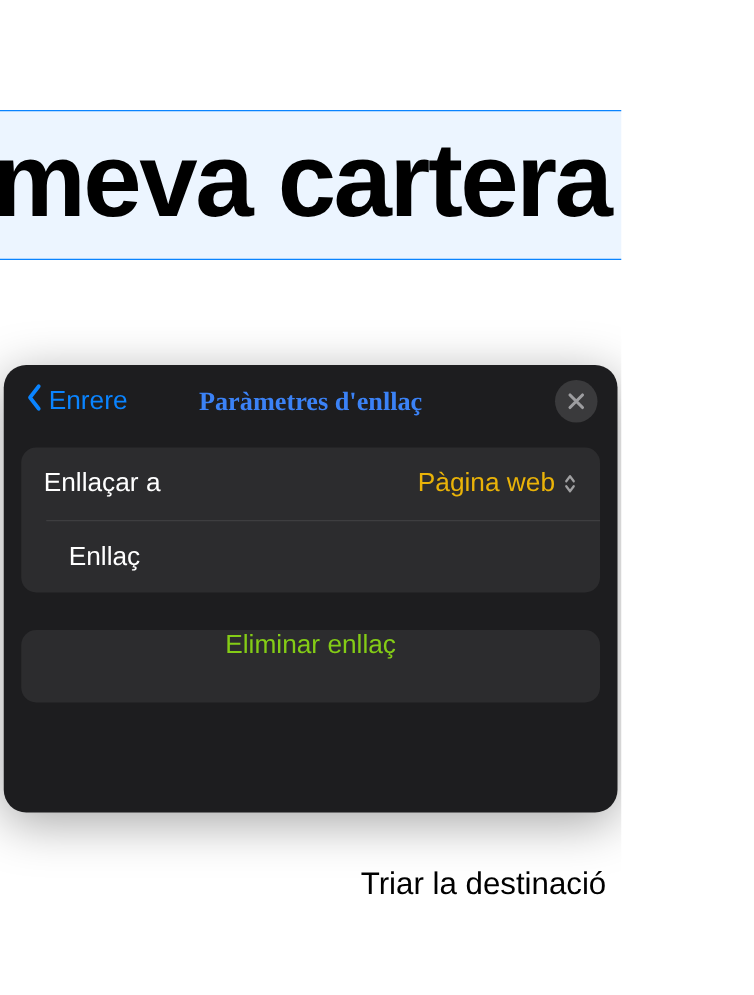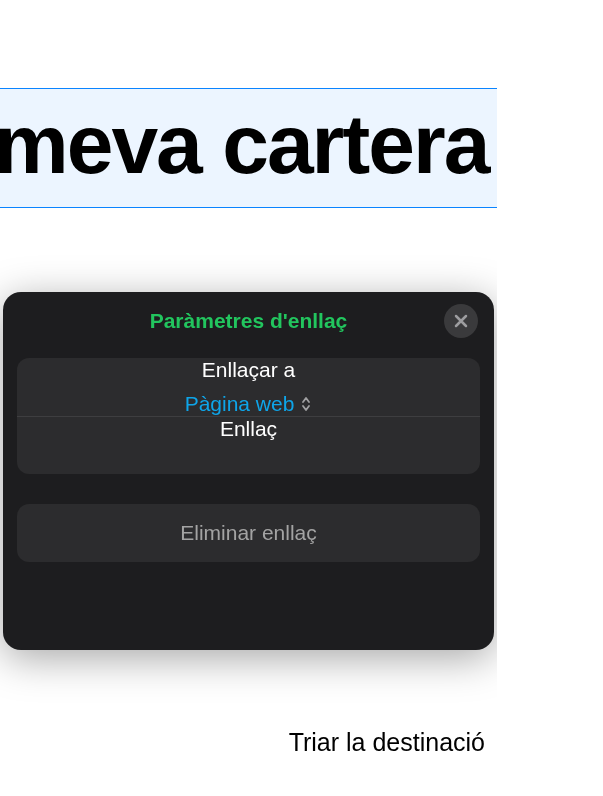--- a/index.html
+++ b/index.html
@@ -90,21 +90,22 @@
     display: flex;
     align-items: center;
     gap: 2px;
     color: #0a84ff;
     font-size: 21px;
   }
   .pop-back svg { width: 18px; height: 24px; }
   .pop-title {
     font-size: 21px;
     font-weight: 600;
-    color: #22c55e;
+    color: #3b82f6;
+    font-family: Liberation Serif, serif;
   }
   .pop-close {
     position: absolute;
     right: 2px; top: 50%;
     transform: translateY(-50%);
     width: 34px; height: 34px;
     border-radius: 50%;
     background: #3a3a3c;
     display: flex; align-items: center; justify-content: center;
   }
@@ -116,53 +117,52 @@
     border-radius: 12px;
     overflow: hidden;
   }
   .field-row {
     height: 58px;
     padding: 0 18px;
     display: flex;
     align-items: center;
     justify-content: space-between;
     font-size: 21px;
-    flex-direction: column;
-  }
-  .field-row + .field-row { border-top: 1px solid #3e3e40; }
+  }
+  .field-row + .field-row { border-top: 1px solid #3e3e40; margin-left: 20px; }
   .field-label { color: #fff; }
-  .field-value { color: #0ea5e9; display: flex; align-items: center; gap: 6px; }
+  .field-value { color: #eab308; display: flex; align-items: center; gap: 6px; }
   .field-placeholder { color: #7f7f82; }
   .updown svg { width: 12px; height: 18px; display: block; }
 
   .delete-btn {
     margin-top: 30px;
     height: 58px;
     background: #2c2c2e;
     border-radius: 12px;
-    color: #a3a3a3;
-    font-size: 21px;
-    display: flex;
-    align-items: center;
+    color: #84cc16;
+    font-size: 21px;
+    display: flex;
+    align-items: flex-start;
     justify-content: center;
   }
 
   
   .callout-line {
     position: absolute;
     left: 540px;
     top: 406px;
     width: 2px;
     height: 300px;
     background: #000;
   }
   .callout-text {
     position: absolute;
     right: 12px;
-    top: 727px;
+    top: 692px;
     text-align: right;
     color: #000;
     font-size: 25px;
     line-height: 1.25;
   }
 </style>
 </head>
 <body>
 
 <div class="stage">
@@ -178,20 +178,28 @@
         <svg viewBox="0 0 24 24" fill="none">
           <path d="M4 12a8 8 0 0 1 14-5" stroke="#fff" stroke-width="2.5" stroke-linecap="round" fill="none"></path>
           <path d="M14 3 L20 6 L16 12 Z" fill="#fff"></path>
         </svg>
       </span>
     </div>
   </div>
 
   <div class="popover">
     <div class="pop-header">
+      <div class="pop-back">
+        <span>
+          <svg viewBox="0 0 18 24">
+              <path d="M12 3 L5 12 L12 21" stroke="#0a84ff" stroke-width="3" fill="none" stroke-linecap="round" stroke-linejoin="round"></path>
+            </svg>
+        </span>
+        <span>Enrere</span>
+      </div>
       <div class="pop-title">Paràmetres d'enllaç</div>
       <div class="pop-close">
         <svg viewBox="0 0 14 14">
           <path d="M2 2 L12 12 M12 2 L2 12" stroke="#9d9da0" stroke-width="2.5" stroke-linecap="round"></path>
         </svg>
       </div>
     </div>
 
     <div class="fields">
       <div class="field-row">

